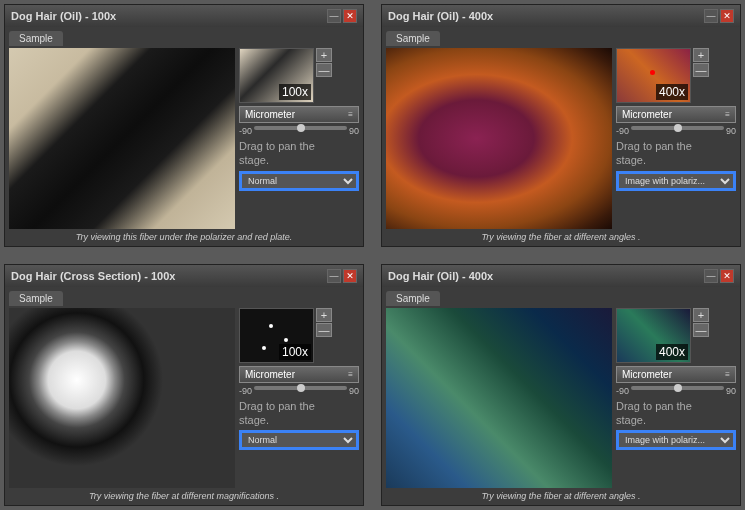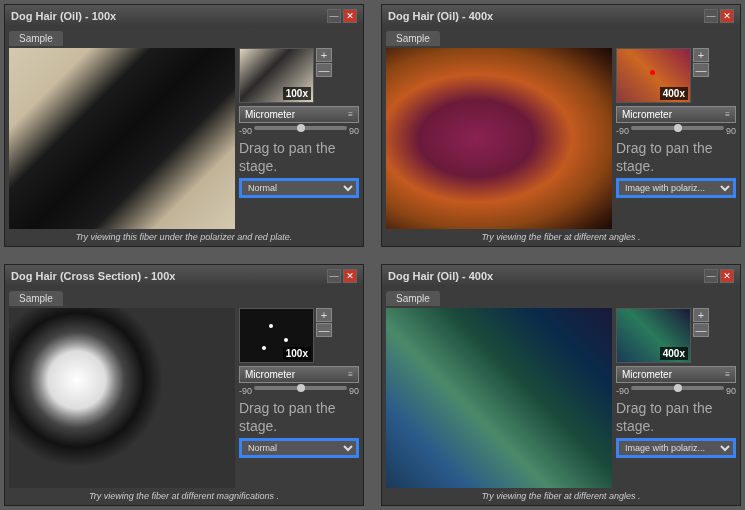--- a/index.html
+++ b/index.html
@@ -97,23 +97,22 @@
       border: 1px solid #555;
       overflow: hidden;
       position: relative;
     }
     .zoom-badge {
       position: absolute;
       bottom: 2px;
       right: 2px;
       background: rgba(0,0,0,0.7);
       color: white;
-      font-size: 10px;
+      font-size: 12px;
       padding: 1px 3px;
-      font-weight: bold;
     }
     .zoom-btn {
       width: 16px;
       height: 14px;
       background: #666;
       border: 1px solid #888;
       color: #ddd;
       font-size: 11px;
       display: flex;
       align-items: center;
@@ -157,21 +156,21 @@
       height: 8px;
       background: #ccc;
       border-radius: 50%;
       position: absolute;
       top: -2px;
       left: 50%;
       transform: translateX(-50%);
     }
     .drag-text {
       color: #aaa;
-      font-size: 14px;
+      font-size: 11px;
       line-height: 1.3;
     }
     .mode-select {
       background: #555;
       color: #ddd;
       border: 3px solid #3b82f6;
       font-size: 9px;
       padding: 1px 2px;
       width: 100%;
     }

